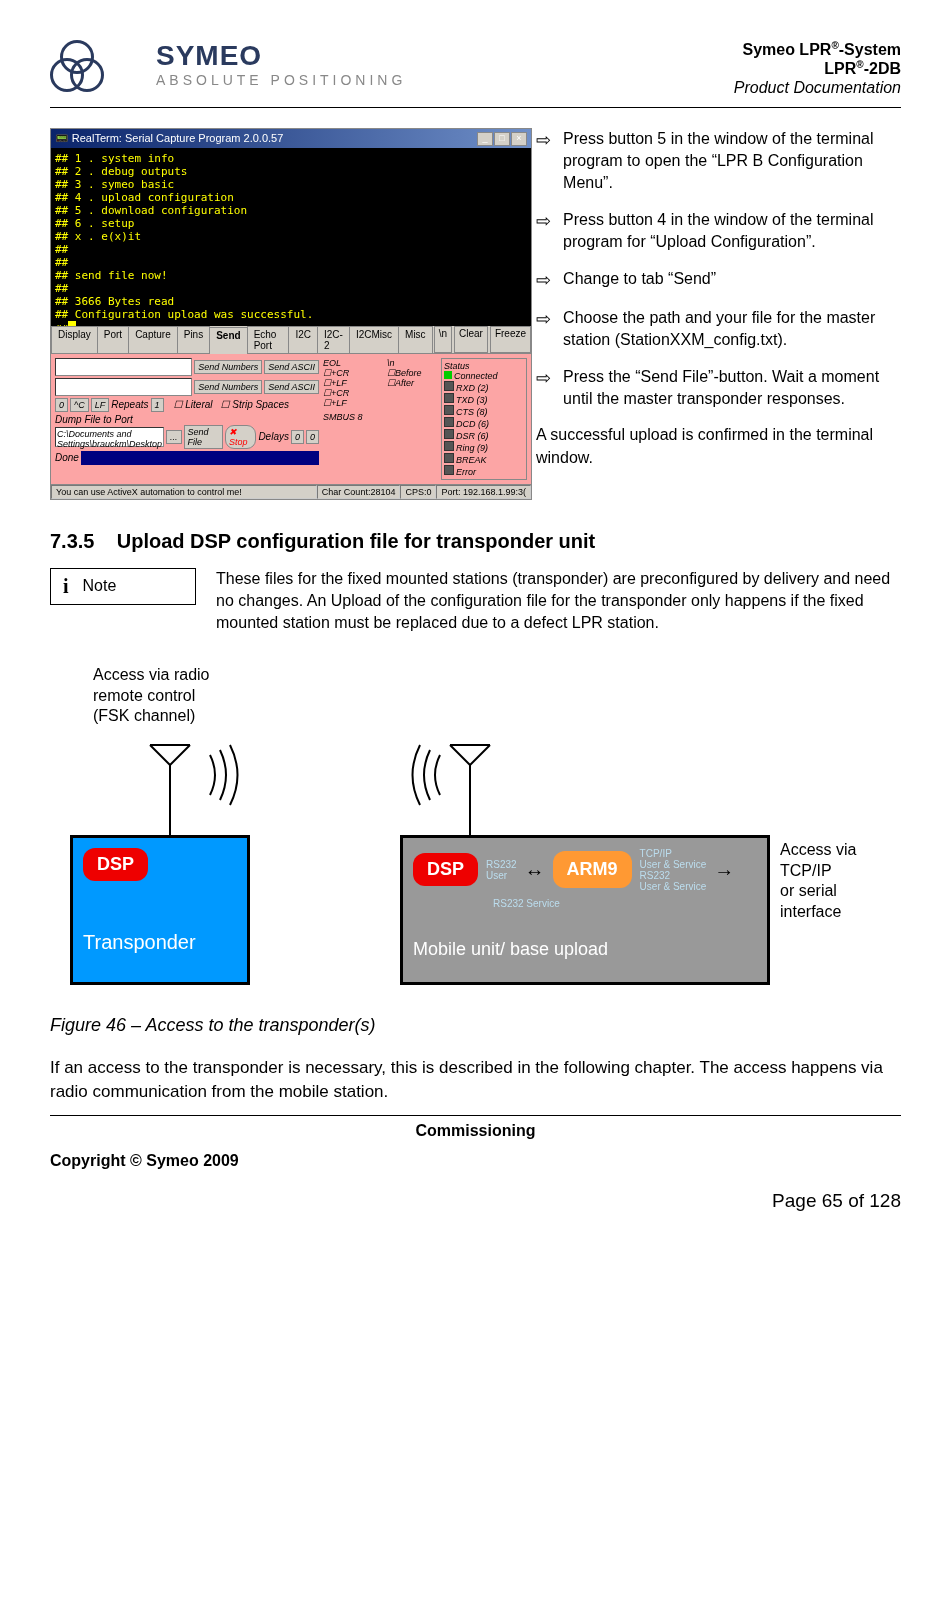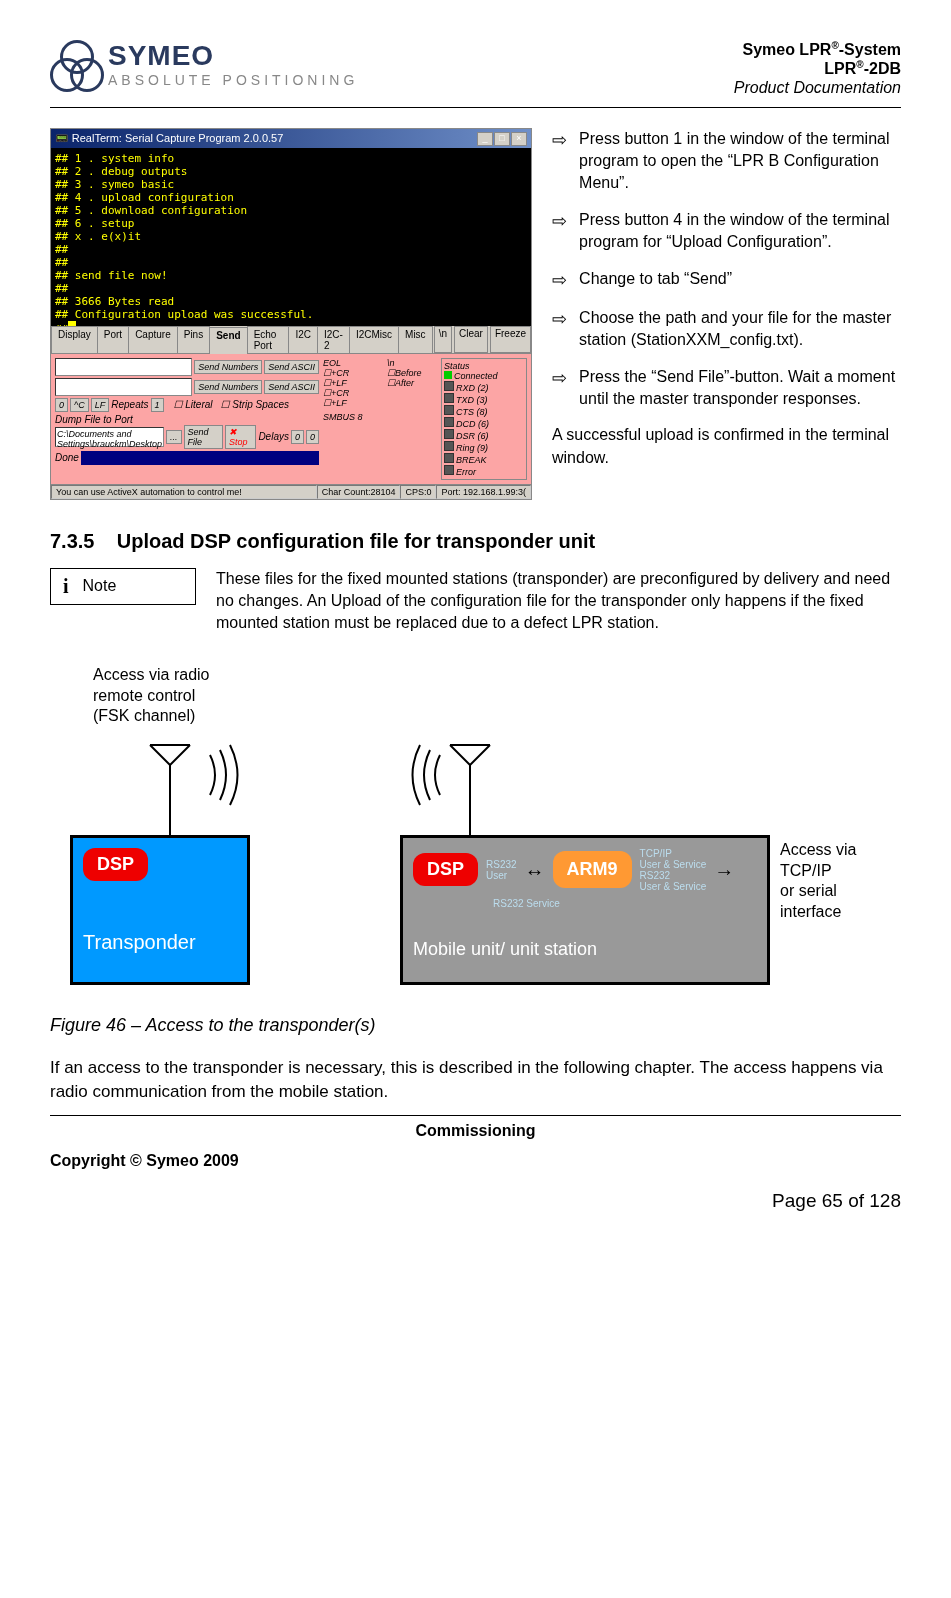--- a/index.html
+++ b/index.html
@@ -13,20 +13,21 @@
     display: flex;
     justify-content: space-between;
     align-items: flex-start;
     border-bottom: 1px solid #000;
     padding-bottom: 10px;
     margin-bottom: 20px;
   }
   .logo {
     display: flex;
     align-items: flex-start;
+    gap: 48px;
   }
   .logo-circles {
     position: relative;
     width: 50px;
     height: 50px;
   }
   .circ {
     position: absolute;
     border: 3px solid #2a3a5e;
     border-radius: 50%;
@@ -50,21 +51,21 @@
   }
   .header-right {
     text-align: right;
     font-size: 16px;
     font-weight: bold;
   }
   .header-right .reg { font-size: 10px; vertical-align: super; }
   .header-right .docline { font-style: italic; font-weight: normal; }
   .section-row {
     display: flex;
-    gap: 20px;
+    gap: 4px;
     margin-bottom: 20px;
   }
   .terminal-figure {
     width: 480px;
     border: 1px solid #888;
     background: #d4d0c8;
     font-size: 11px;
   }
   .titlebar {
     background: linear-gradient(to right, #0a246a, #6f8fc8);
@@ -231,21 +232,21 @@
             <span>Repeats</span>
             <span class="smallbtn">1</span>
             <span style="margin-left:8px;">☐ <span>Literal</span></span>
             <span style="margin-left:6px;">☐ <span>Strip Spaces</span></span>
           </div>
           <div style="margin-top:2px;">Dump File to Port</div>
           <div class="panel-row">
             <div class="field" style="font-size:9px;padding:1px;">C:\Documents and Settings\brauckm\Desktop</div>
             <span class="smallbtn">...</span>
             <span class="smallbtn">Send File</span>
-            <span class="smallbtn" style="color:red;">✖ <span>Stop</span></span>
+            <span class="smallbtn" style="color:red;border-radius:9px;">✖ <span>Stop</span></span>
             <span>Delays</span>
             <span class="smallbtn">0</span>
             <span class="smallbtn">0</span>
           </div>
           <div class="panel-row">
             <span>Done</span>
             <div style="flex:1;height:14px;background:navy;"></div>
           </div>
         </div>
         <div style="width:60px;font-size:9px;">
@@ -280,21 +281,21 @@
       <div>Char Count:28104</div>
       <div>CPS:0</div>
       <div>Port: 192.168.1.99:3(</div>
     </div>
   </div>
 
   <div class="steps-col">
     <ul>
       <li>
           <span class="arrow">⇨</span>
-          <span>Press button 1 in the window of the terminal program to open the “LPR B Configuration Menu”.</span>
+          <span>Press button 5 in the window of the terminal program to open the “LPR B Configuration Menu”.</span>
         </li>
       <li>
           <span class="arrow">⇨</span>
           <span>Press button 4 in the window of the terminal program for “Upload Configuration”.</span>
         </li>
       <li>
           <span class="arrow">⇨</span>
           <span>Change to tab “Send”</span>
         </li>
       <li>
@@ -360,21 +361,21 @@
 User</span>
       <span style="font-size:20px;">↔</span>
       <span class="arm9-chip">ARM9</span>
       <span class="conn-lines" style="white-space:pre;">TCP/IP
 User &amp; Service
 RS232
 User &amp; Service</span>
       <span style="font-size:20px;">→</span>
     </div>
     <div class="conn-lines" style="margin-top:6px;margin-left:80px;">RS232 Service</div>
-    <div class="mobile-caption">Mobile unit/ unit station</div>
+    <div class="mobile-caption">Mobile unit/ base upload</div>
   </div>
 
   <div class="diag-label-right" style="white-space:pre;">Access via
 TCP/IP
 or serial
 interface</div>
 </div>
 
 <div class="figure-caption">Figure 46 – Access to the transponder(s)</div>
 

